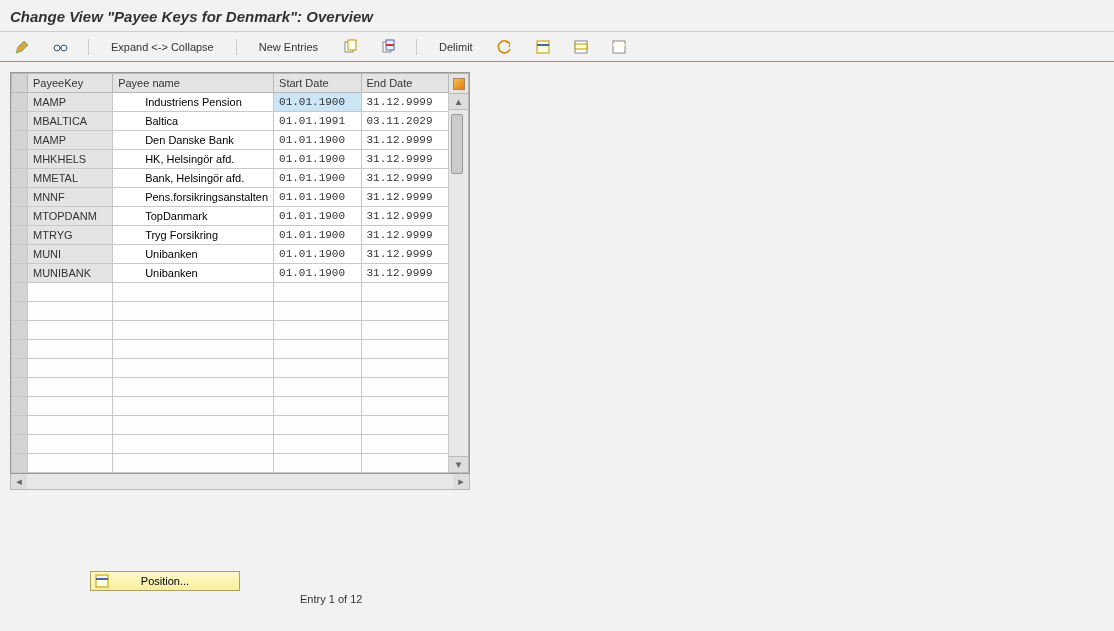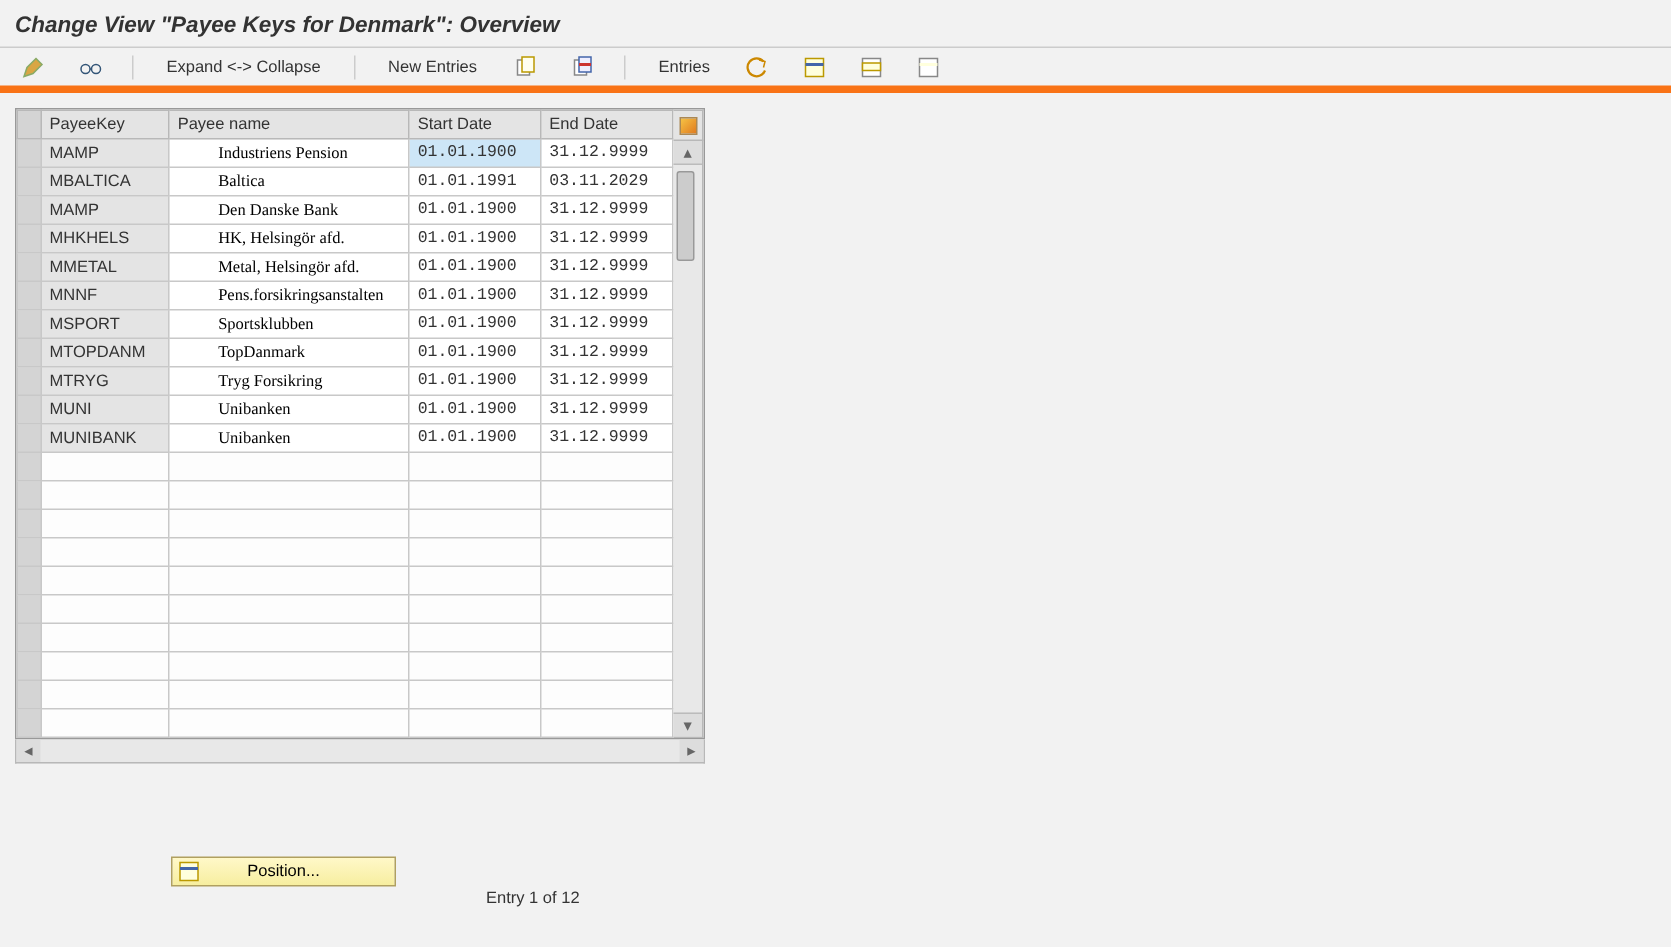--- a/index.html
+++ b/index.html
@@ -20,21 +20,21 @@
       color: #333;
       border-bottom: 1px solid #ccc;
       background: #f2f2f2;
     }
     .toolbar {
       display: flex;
       align-items: center;
       gap: 14px;
       padding: 6px 10px;
       background: #f2f2f2;
-      border-bottom: 5px solid #f97316;
+      border-bottom: 1px solid #f97316;
       height: 30px;
     }
     .toolbar-btn, .toolbar-txt-btn {
       background: #f2f2f2;
       border: none;
       padding: 2px 4px;
       font-size: 11px;
       color: #333;
       cursor: pointer;
       display: inline-flex;
@@ -88,21 +88,21 @@
       height: 19px;
       background: #fff;
     }
     .data-table td.key-cell {
       background: #e4e4e4;
       color: #333;
       font-family: Liberation Sans, sans-serif;
       font-size: 11px;
     }
     .data-table td.name-cell {
-      font-family: Liberation Serif, serif;
+      font-family: Liberation Sans, sans-serif;
       padding-left: 32px;
     }
     .data-table td.date-cell {
       font-family: "Courier New", monospace;
       font-size: 11px;
       color: #333;
       white-space: nowrap;
     }
     .data-table td.sel-cell {
       background: #d4d4d4;
@@ -185,21 +185,20 @@
       width: 150px;
       height: 20px;
       background: linear-gradient(#fff8c8, #f7eea0);
       border: 1px solid #b0a060;
       font-size: 11px;
       display: flex;
       align-items: center;
       justify-content: center;
       cursor: pointer;
       position: relative;
-      margin-left: 24px;
     }
     .position-btn .pos-icon{
       position:absolute; left:4px; width:14px; height:14px;
     }
     .entry-text { color: #333; font-size: 11px; margin-top: 36px; }
     .watermark {
       position: absolute;
       top: 38px;
       left: 360px;
       font-size: 16px;
@@ -247,21 +246,21 @@
   </button>
   <button class="toolbar-btn">
     <svg width="16" height="16">
         <rect x="3" y="3" width="8" height="10" fill="#fff" stroke="#888"></rect>
         <rect x="6" y="1" width="8" height="10" fill="#eef" stroke="#46a"></rect>
         <path d="M6 6 h8" stroke="#c33" stroke-width="2"></path>
       </svg>
   </button>
   <div class="toolbar-sep"></div>
   <button class="toolbar-txt-btn">
-    <span>Entries</span>
+    <span>Delimit</span>
   </button>
   <button class="toolbar-btn">
     <svg width="16" height="16">
         <path d="M12 4 A6 6 0 1 0 13 10" fill="none" stroke="#c80" stroke-width="1.5"></path>
         <path d="M9 3 L13 4 L12 8" fill="none" stroke="#c80"></path>
       </svg>
   </button>
   <button class="toolbar-btn">
     <svg width="16" height="16">
         <rect x="2" y="2" width="12" height="12" fill="#ffd" stroke="#b90"></rect>
@@ -321,35 +320,28 @@
           <tr>
             <td class="sel-cell"></td>
             <td class="key-cell">MHKHELS</td>
             <td class="name-cell">HK, Helsingör afd.</td>
             <td class="date-cell">01.01.1900</td>
             <td class="date-cell">31.12.9999</td>
           </tr>
           <tr>
             <td class="sel-cell"></td>
             <td class="key-cell">MMETAL</td>
-            <td class="name-cell">Metal, Helsingör afd.</td>
+            <td class="name-cell">Bank, Helsingör afd.</td>
             <td class="date-cell">01.01.1900</td>
             <td class="date-cell">31.12.9999</td>
           </tr>
           <tr>
             <td class="sel-cell"></td>
             <td class="key-cell">MNNF</td>
             <td class="name-cell">Pens.forsikringsanstalten</td>
-            <td class="date-cell">01.01.1900</td>
-            <td class="date-cell">31.12.9999</td>
-          </tr>
-          <tr>
-            <td class="sel-cell"></td>
-            <td class="key-cell">MSPORT</td>
-            <td class="name-cell">Sportsklubben</td>
             <td class="date-cell">01.01.1900</td>
             <td class="date-cell">31.12.9999</td>
           </tr>
           <tr>
             <td class="sel-cell"></td>
             <td class="key-cell">MTOPDANM</td>
             <td class="name-cell">TopDanmark</td>
             <td class="date-cell">01.01.1900</td>
             <td class="date-cell">31.12.9999</td>
           </tr>

